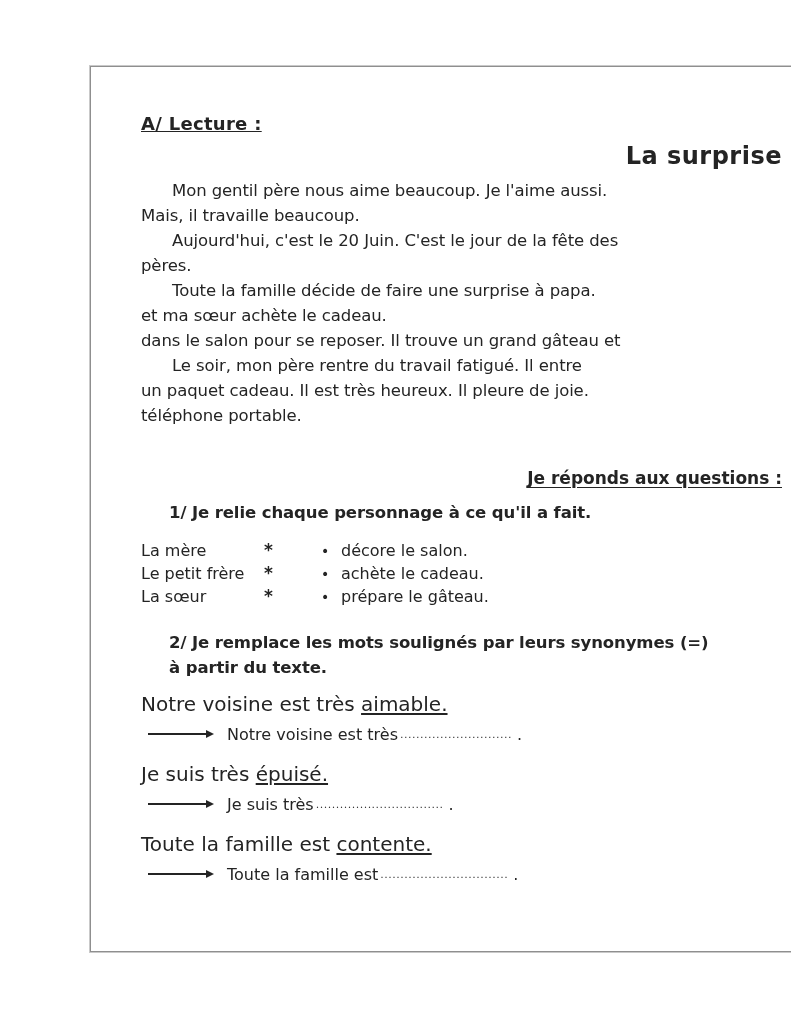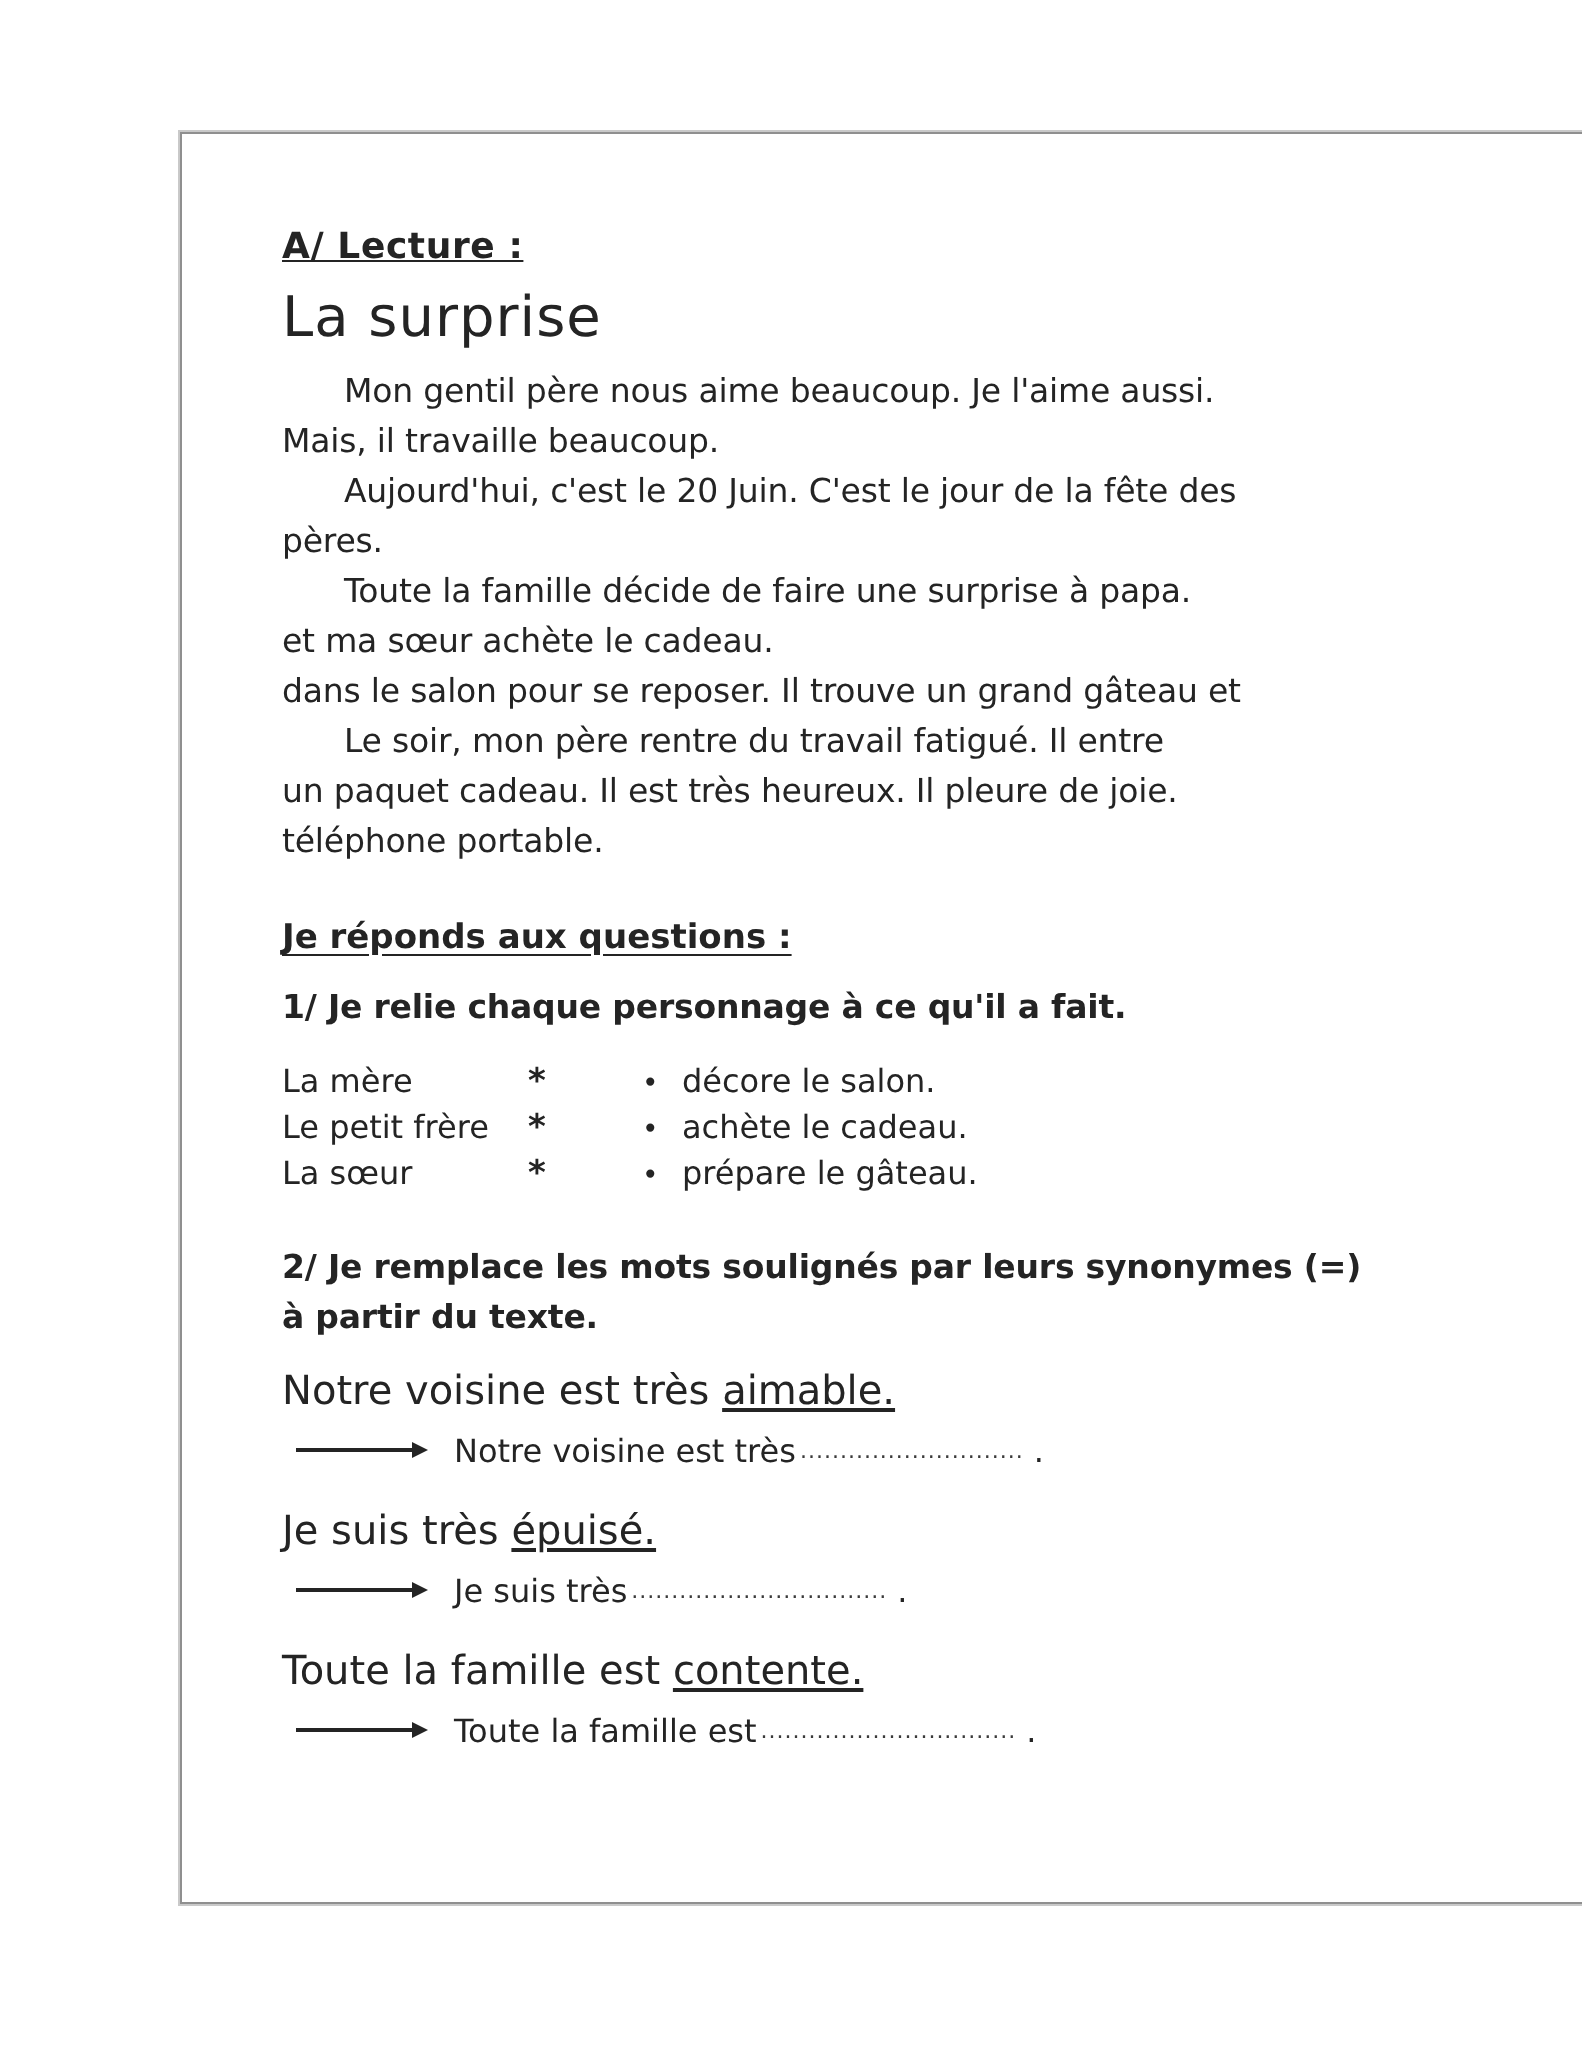--- a/index.html
+++ b/index.html
@@ -22,50 +22,51 @@
     padding: 46px 36px 0 50px;
   }
   .section-label {
     font-size: 18px;
     font-weight: bold;
     text-decoration: underline;
     letter-spacing: 0.3px;
   }
   .doc-title {
     margin-top: 8px;
-    text-align: left;
-    font-size: 28px;
-    font-weight: normal;
+    text-align: right;
+    font-size: 24px;
+    font-weight: bold;
     letter-spacing: 0.5px;
   }
   .reading {
     margin-top: 8px;
     font-size: 16.5px;
     line-height: 25px;
     letter-spacing: -0.1px;
   }
   .reading .line { white-space: nowrap; }
   .reading .indent { padding-left: 31px; }
   .questions-header {
-    margin-top: 26px;
-    text-align: left;
+    margin-top: 40px;
+    text-align: right;
     font-size: 17px;
     font-weight: bold;
   }
   .questions-header .underlined-header {
     text-decoration: underline;
     text-underline-offset: 3px;
   }
   .q-label {
     margin-top: 12px;
     font-size: 16.5px;
     font-weight: bold;
     line-height: 25px;
     letter-spacing: -0.1px;
     white-space: nowrap;
+    margin-left: 28px;
   }
   .match-table {
     margin-top: 14px;
     font-size: 16px;
   }
   .match-row {
     display: grid;
     grid-template-columns: 123px 57px 20px auto;
     align-items: baseline;
     line-height: 22px;

